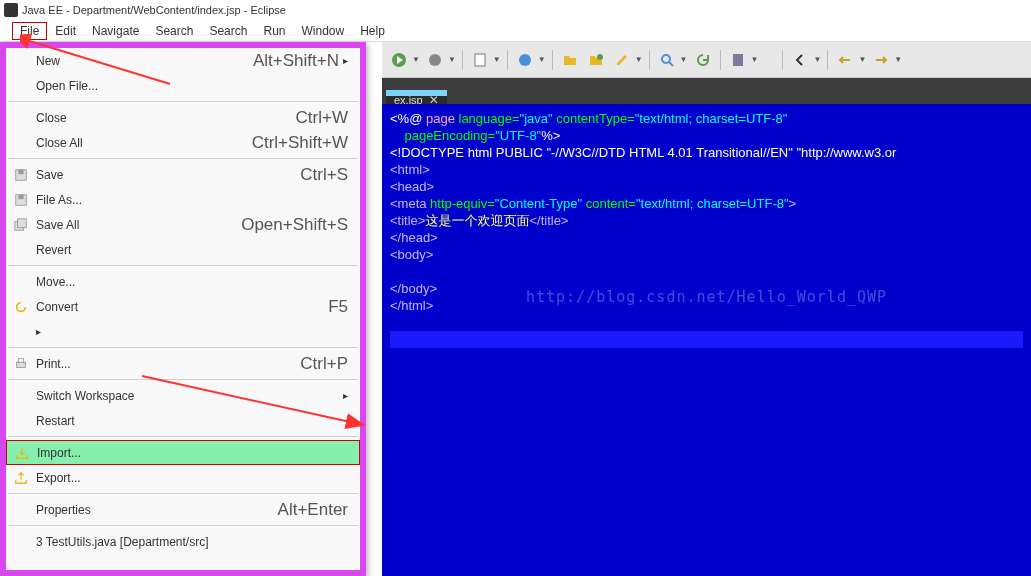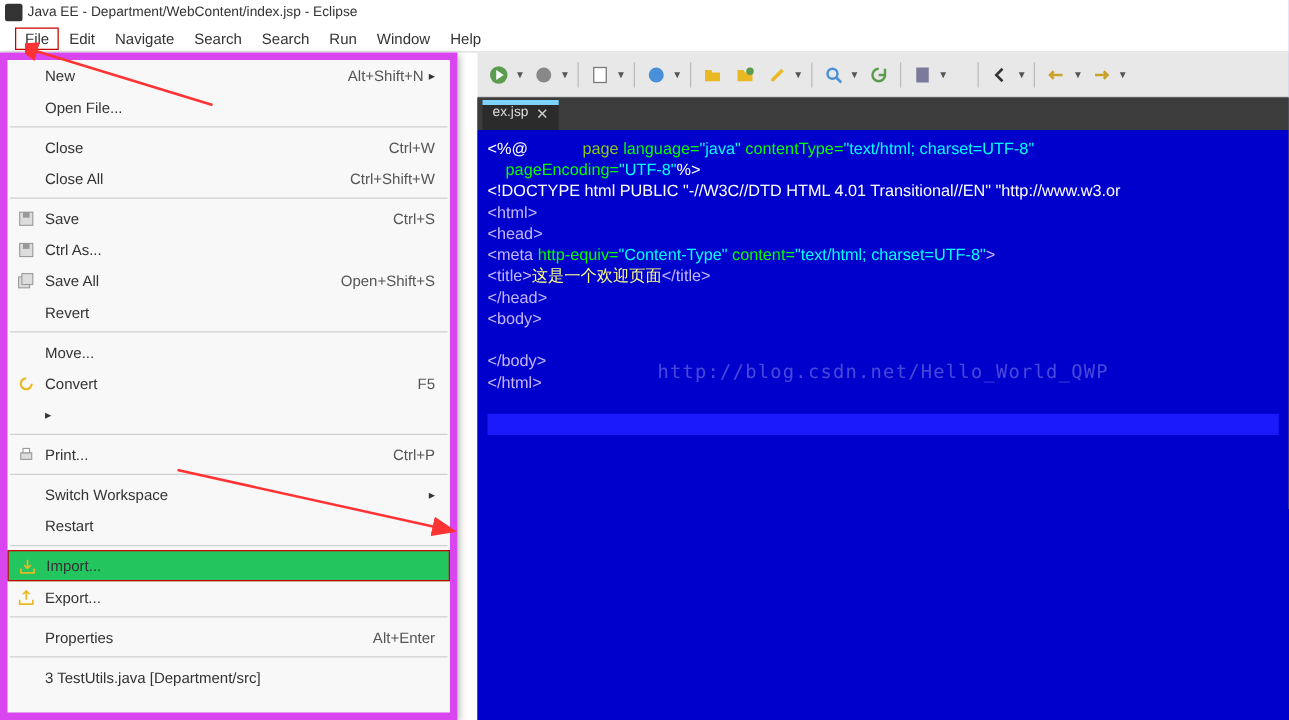--- a/index.html
+++ b/index.html
@@ -8,47 +8,47 @@
     .title-bar { height: 20px; display: flex; align-items: center; padding: 0 4px; background: #fff; }
     .title-bar .icon { width: 14px; height: 14px; background: #333; border-radius: 2px; margin-right: 4px; }
     .title-bar .title { color: #333; font-size: 11px; text-align: center; }
     
     .menu-bar { height: 22px; display: flex; align-items: center; padding: 0 12px; background: #fff; border-bottom: 1px solid #ddd; }
     .menu-item { padding: 2px 8px; cursor: pointer; color: #333; font-size: 12px; }
     .menu-item.active { border: 1px solid #c00; padding: 1px 7px; }
     
     .file-menu { position: absolute; left: 0; top: 42px; width: 366px; height: 534px; background: #f8f8f8; border: 6px solid #d946ef; box-shadow: 2px 2px 6px rgba(0,0,0,0.3); z-index: 100; }
     .file-menu-item { display: flex; align-items: center; height: 25px; padding: 0 12px 0 4px; cursor: pointer; position: relative; }
-    .file-menu-item.selected { background: #22c55e; border: 1px solid #c00; justify-content: flex-end; }
+    .file-menu-item.selected { background: #86efac; border: 1px solid #c00; justify-content: flex-end; }
     .file-menu-item .item-icon { width: 22px; height: 16px; display: flex; align-items: center; justify-content: center; color: #888; }
     .file-menu-item .item-label { flex: 1; color: #333; font-size: 12px; padding-left: 4px; }
-    .file-menu-item .item-shortcut { color: #555; font-size: 12px; }
+    .file-menu-item .item-shortcut { color: #555; font-size: 17px; }
     .file-menu-item .item-arrow { color: #333; font-size: 10px; margin-left: 4px; }
     .menu-separator { height: 1px; background: #d0d0d0; margin: 3px 2px; }
     
     .right-area { margin-left: 382px; flex: 1; height: 100%; display: flex; flex-direction: column; }
     
     .toolbar { height: 36px; background: #e8e8e8; border-bottom: 1px solid #ccc; display: flex; align-items: center; padding: 0 6px; gap: 4px; }
     .tool-btn { width: 22px; height: 22px; display: flex; align-items: center; justify-content: center; cursor: pointer; border-radius: 2px; }
     .tool-btn svg { width: 16px; height: 16px; }
     .tool-sep { width: 1px; height: 20px; background: #bbb; margin: 0 2px; }
     .tool-dd { font-size: 8px; color: #555; margin-left: -2px; }
     
     .editor-area { flex: 1; background: #2b2b2b; display: flex; flex-direction: column; }
     .editor-tabs { height: 26px; background: #3c3c3c; display: flex; align-items: flex-end; padding: 0 4px; }
-    .editor-tab { height: 24px; background: #2b2b2b; color: #ddd; padding: 0 8px; display: flex; align-items: flex-start; gap: 6px; font-size: 11px; border-top: 4px solid #7dd3fc; }
+    .editor-tab { height: 14px; background: #2b2b2b; color: #ddd; padding: 0 8px; display: flex; align-items: center; gap: 6px; font-size: 11px; border-top: 6px solid #7dd3fc; }
     .editor-tab .close { color: #ccc; cursor: pointer; font-size: 12px; }
     
     .code-content { flex: 1; background: #0000cd; padding: 6px 8px; font-family: Consolas, "Courier New", monospace; font-size: 13px; line-height: 17px; color: #fff; white-space: pre; overflow: hidden; position: relative; }
     .code-line { display: block; }
     .cursor-line { background: #1a1afa; display: block; height: 17px; width: 100%; }
     
     .tk-tag { color: #c4b5fd; }
     .tk-keyword { color: #00ff00; }
-    .tk-attr { color: #84cc16; margin-left: 40px; }
+    .tk-attr { color: #f9a8d4; }
     .tk-string { color: #00ffff; }
     .tk-white { color: #ffffff; }
     .tk-cn { color: #ffff80; }
     
     .watermark { position: absolute; left: 50%; top: 185px; transform: translateX(-50%); color: rgba(255,255,255,0.28); font-size: 15px; font-family: Consolas, monospace; pointer-events: none; letter-spacing: 1px; }
     
     .arrow-svg { position: absolute; pointer-events: none; z-index: 200; }
     .arrow1 { left: 20px; top: 34px; }
     .arrow2 { left: 136px; top: 370px; }
   </style>
@@ -104,21 +104,21 @@
       <div class="item-label">Save</div>
       <div class="item-shortcut">Ctrl+S</div>
     </div>
     <div class="file-menu-item">
       <div class="item-icon">
         <svg width="14" height="14" viewBox="0 0 16 16">
           <rect x="2" y="2" width="12" height="12" fill="#ddd" stroke="#999"></rect>
           <rect x="5" y="2" width="6" height="5" fill="#999"></rect>
         </svg>
       </div>
-      <div class="item-label">Ctrl As...</div>
+      <div class="item-label">File As...</div>
     </div>
     <div class="file-menu-item">
       <div class="item-icon">
         <svg width="14" height="14" viewBox="0 0 16 16">
           <rect x="1" y="4" width="10" height="10" fill="#ddd" stroke="#999"></rect>
           <rect x="4" y="1" width="10" height="10" fill="#ddd" stroke="#999"></rect>
         </svg>
       </div>
       <div class="item-label">Save All</div>
       <div class="item-shortcut">Open+Shift+S</div>

